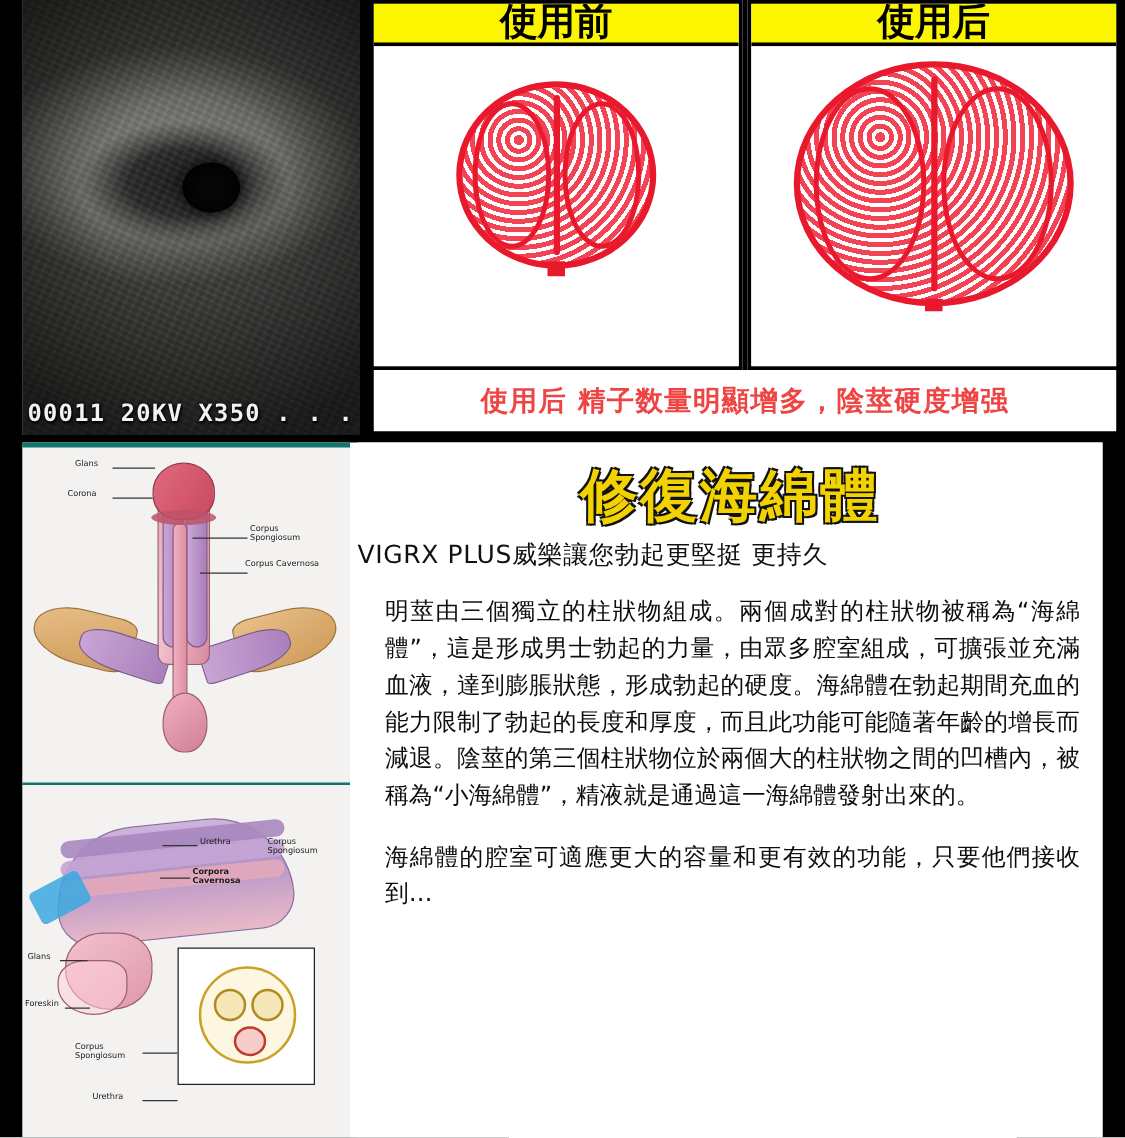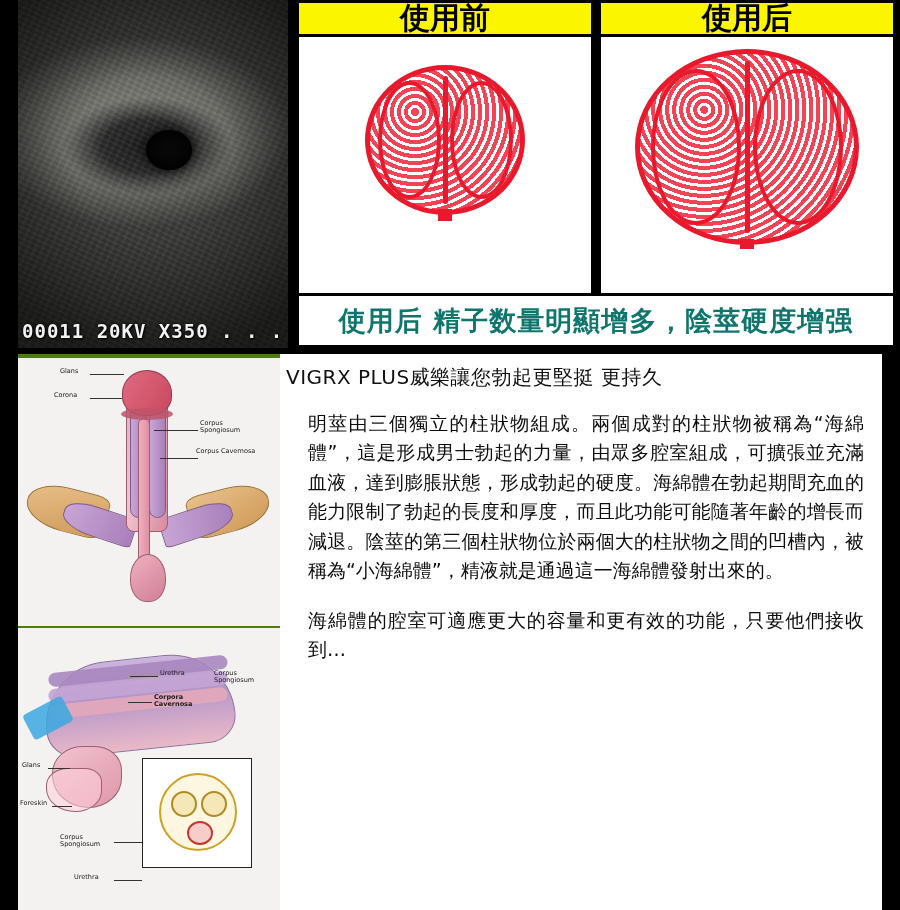--- a/index.html
+++ b/index.html
@@ -142,41 +142,41 @@
     left: 296px; top: 296px;
     width: 600px; height: 52px;
     background: #ffffff;
     border: 3px solid #000;
     border-top: none;
     display: flex;
     align-items: center;
     justify-content: center;
   }
   .top-strip-text {
-    color: #0f766e;
-    font-size: 27px;
+    color: #ef4444;
+    font-size: 22px;
     font-weight: bold;
     letter-spacing: 1px;
     white-space: nowrap;
   }
 
   
   .lower {
     position: absolute;
     left: 18px; top: 354px;
     width: 864px; height: 556px;
     background: #ffffff;
   }
 
   
   .anat-col {
     position: absolute;
     left: 0; top: 0;
     width: 262px; height: 556px;
-    background: #4d7c0f;
+    background: #0f766e;
   }
   .anat-top {
     position:absolute; left:0; top:4px; width:262px; height:268px;
     background: #f4f2f0;
     overflow:hidden;
   }
   .anat-bot {
     position:absolute; left:0; top:274px; width:262px; height:282px;
     background: #f4f2f0;
     overflow:hidden;
@@ -462,18 +462,19 @@
         </div>
         <div class="lead" style="left:96px; top:214px; width:28px;"></div>
         <div class="lbl" style="left:42px; top:206px; white-space:normal; width:56px;">Corpus Spongiosum</div>
 
         <div class="lead" style="left:96px; top:252px; width:28px;"></div>
         <div class="lbl" style="left:56px; top:246px;">Urethra</div>
       </div>
     </div>
 
     <div class="text-col">
+      <h1 class="headline">修復海綿體</h1>
       <div class="subhead">VIGRX PLUS威樂讓您勃起更堅挺  更持久</div>
       <p class="body-copy p1">明莖由三個獨立的柱狀物組成。兩個成對的柱狀物被稱為“海綿體”，這是形成男士勃起的力量，由眾多腔室組成，可擴張並充滿血液，達到膨脹狀態，形成勃起的硬度。海綿體在勃起期間充血的能力限制了勃起的長度和厚度，而且此功能可能隨著年齡的增長而減退。陰莖的第三個柱狀物位於兩個大的柱狀物之間的凹槽內，被稱為“小海綿體”，精液就是通過這一海綿體發射出來的。</p>
       <p class="body-copy p3">海綿體的腔室可適應更大的容量和更有效的功能，只要他們接收到…</p>
     </div>
   </div>
 </div>
 
 </body></html>

